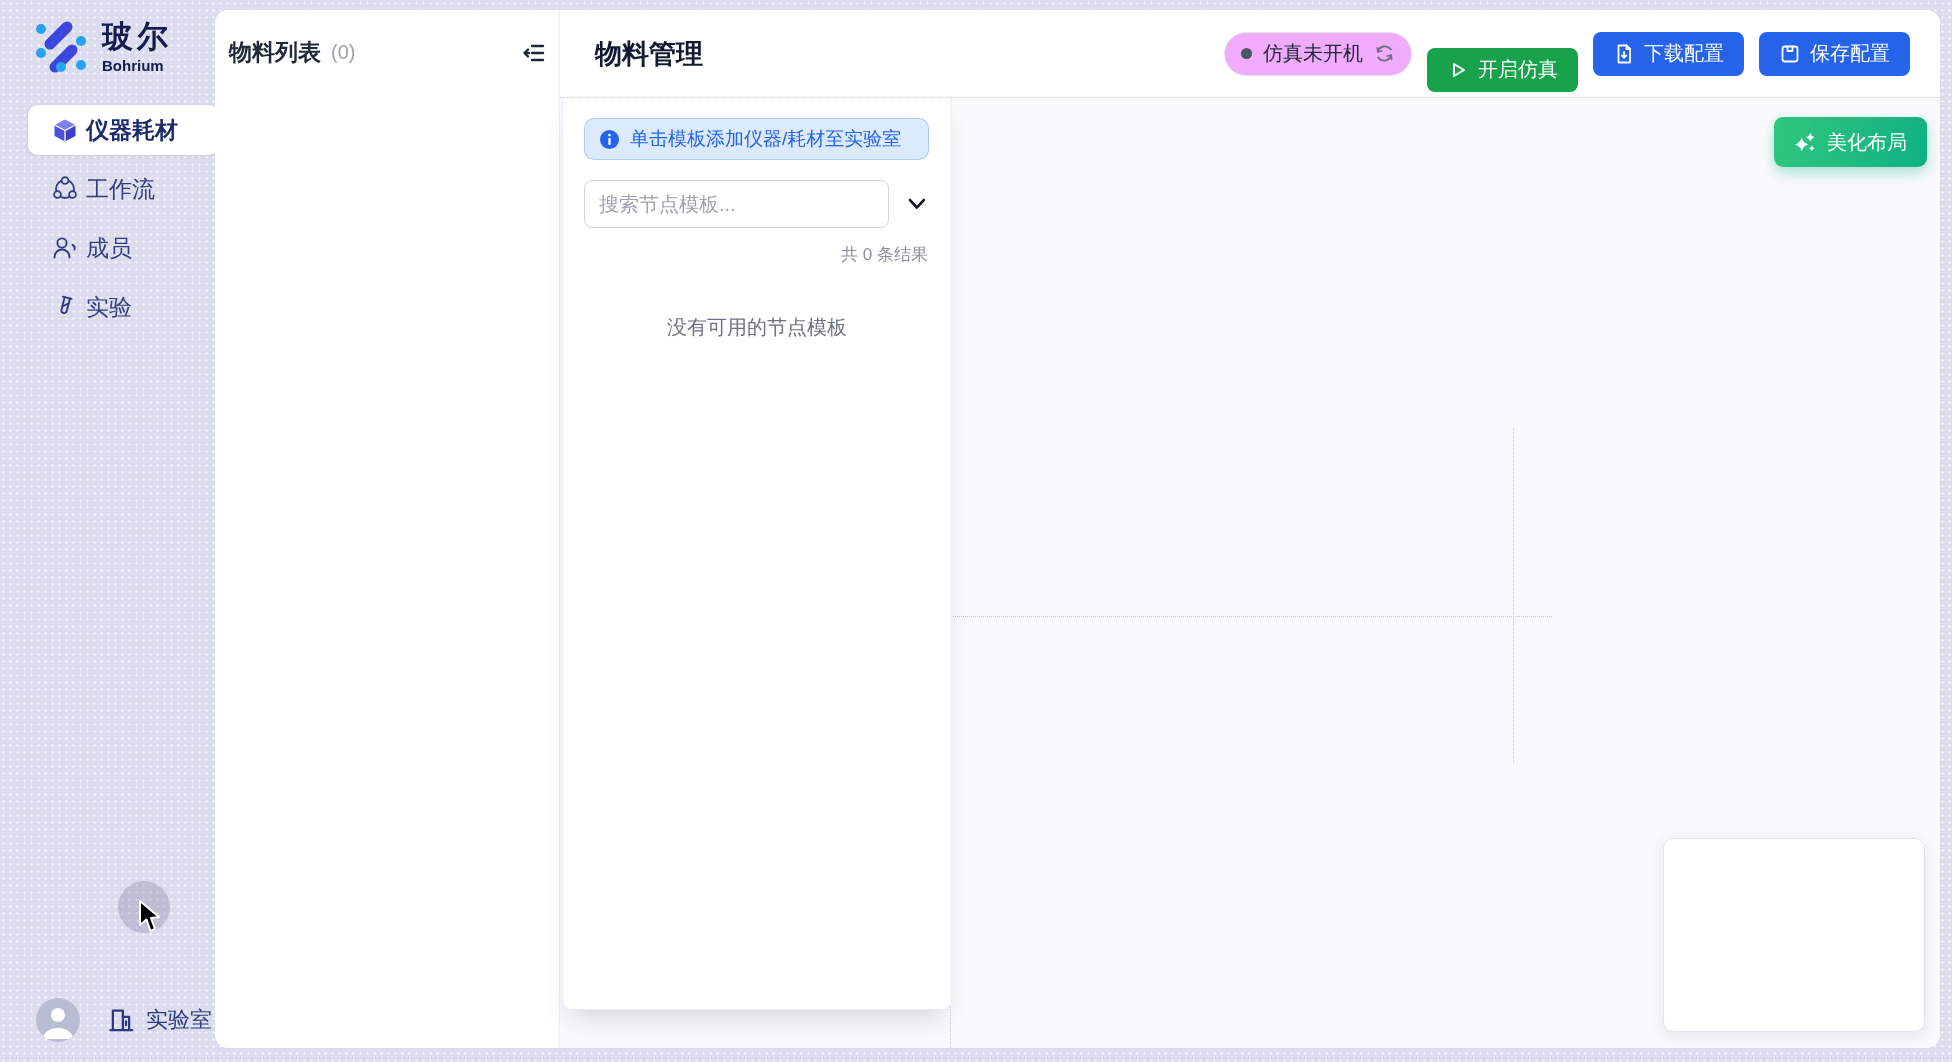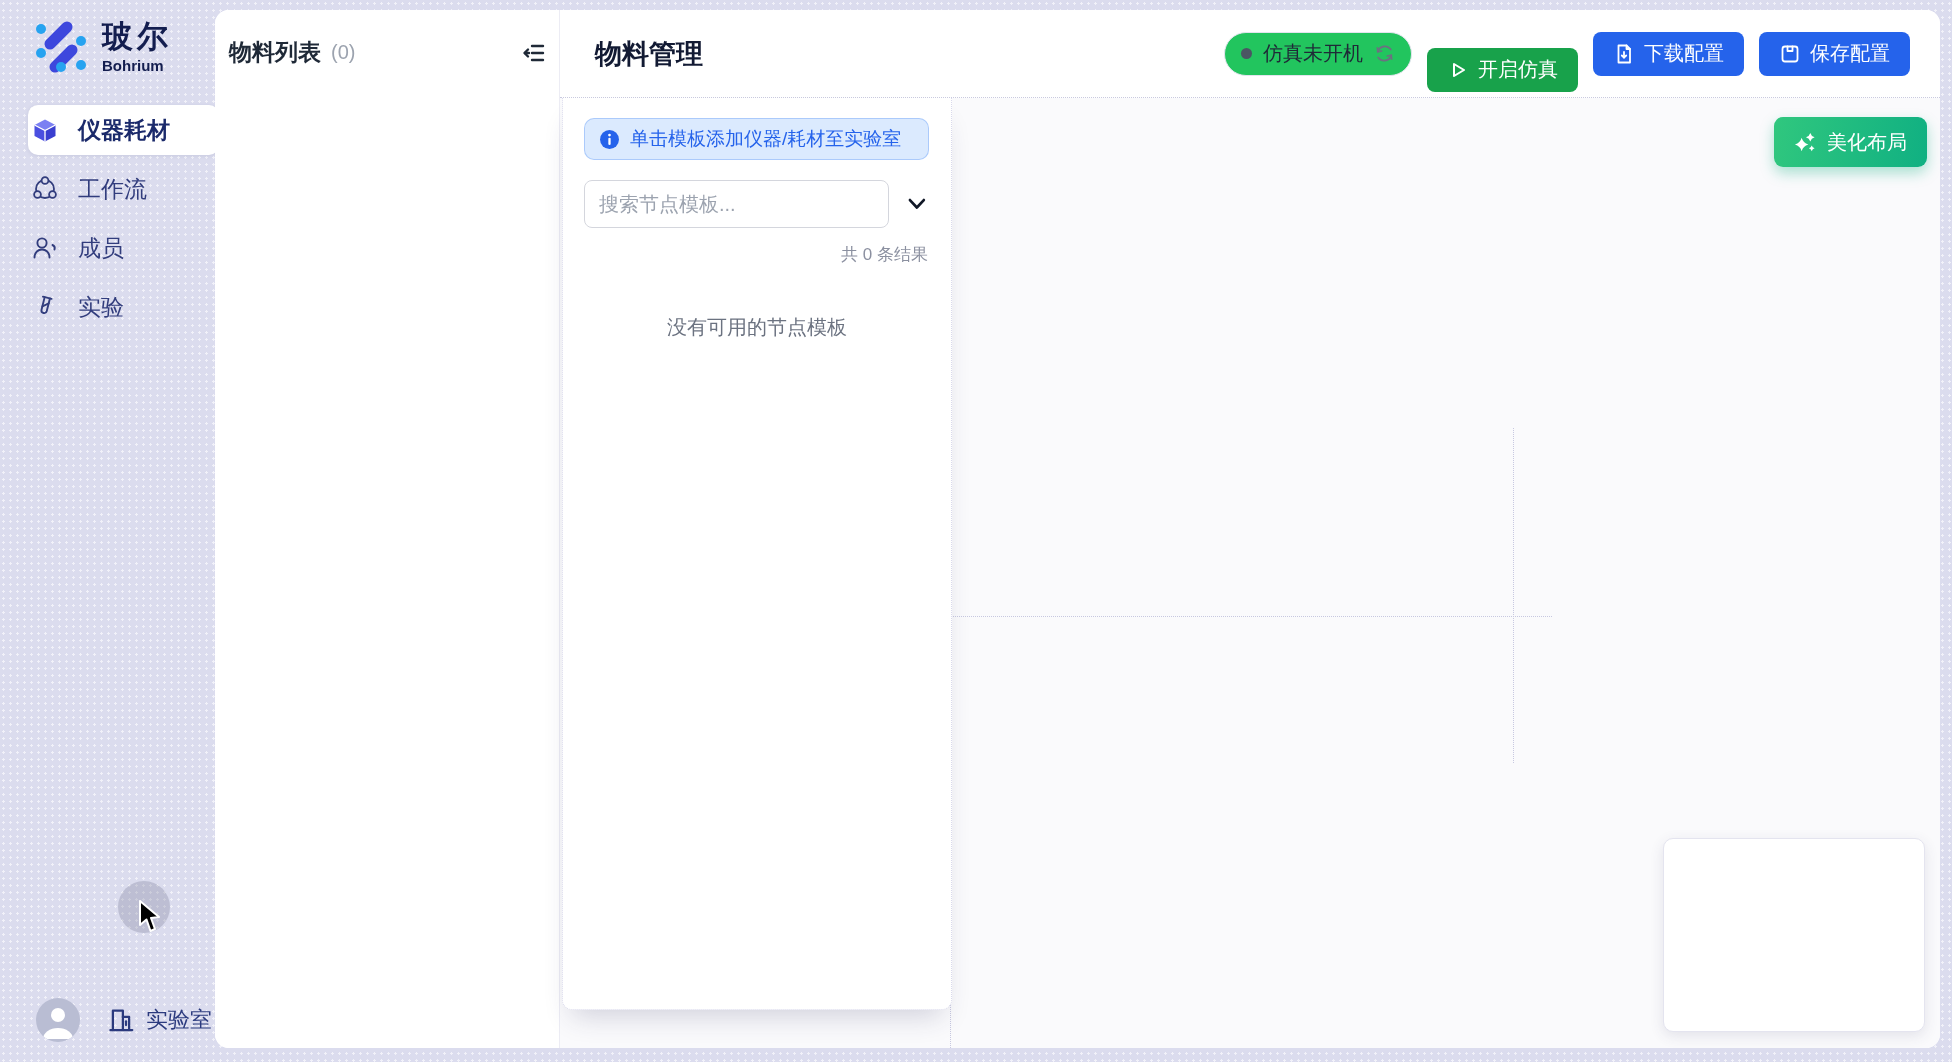--- a/index.html
+++ b/index.html
@@ -14,21 +14,21 @@
   }
 
   
   .sidebar { position:absolute; left:16px; top:0; width:215px; height:100%; }
   .logo-row { position:absolute; left:18px; top:20px; display:flex; align-items:flex-start; gap:14px; }
   .brand-text { display:flex; flex-direction:column; }
   .brand-zh { font-size:31px; font-weight:700; color:#131d4f; letter-spacing:4px; line-height:1.1; }
   .brand-en { font-size:15px; font-weight:700; color:#131d4f; margin-top:3px; }
 
   .nav { position:absolute; left:12px; right:12px; top:105px; display:flex; flex-direction:column; gap:9px; }
-  .nav-item { height:50px; display:flex; align-items:center; gap:20px; padding-left:4px;
+  .nav-item { height:50px; display:flex; align-items:center; gap:8px; padding-left:24px;
               border-radius:10px; font-size:23px; color:#323d7d; cursor:pointer; }
   .nav-item.active { background:#ffffff; color:#1b2a6b; font-weight:700;
                      box-shadow:0 1px 4px rgba(30,40,90,.10); }
   .nav-icon { width:26px; height:26px; flex:0 0 auto; display:block; }
 
   .sidebar-footer { position:absolute; left:20px; bottom:20px; display:flex; align-items:center; }
   .avatar { width:44px; height:44px; border-radius:50%; background:#b9bdd3; overflow:hidden; }
   .lab-entry { display:flex; align-items:center; gap:10px; margin-left:26px; cursor:pointer; }
   .lab-label { font-size:22px; color:#2b3a7e; }
 
@@ -49,21 +49,21 @@
   .materials-count { font-size:20px; color:#9ca3af; margin-left:10px; flex:1; }
   .collapse-btn { width:26px; height:26px; cursor:pointer; display:block; }
 
   
   .main-header { position:absolute; left:345px; top:0; right:0; height:88px;
                  display:flex; align-items:center; justify-content:space-between;
                  padding:0 30px 0 35px; border-bottom:1px dotted #c9cadf; background:#fff; }
   .page-title { font-size:27px; font-weight:700; color:#121a33; }
   .header-actions { display:flex; align-items:center; gap:15px; }
   .status-pill { height:44px; display:flex; align-items:center; gap:11px; padding:0 16px;
-                 background:#22c55e; border:1px solid #e3e4ee; border-radius:22px; }
+                 background:#f0abfc; border:1px solid #e3e4ee; border-radius:22px; }
   .status-dot { width:11px; height:11px; border-radius:50%; background:#4b5563; }
   .status-label { font-size:20px; color:#1f2937; }
   .btn { height:44px; display:flex; align-items:center; gap:9px; padding:0 20px;
          border:none; border-radius:8px; color:#fff; font-size:20px; cursor:pointer;
          font-family:inherit; }
   .btn-green { background:#18a24b;margin-top:32px; }
   .btn-blue  { background:#2563eb; }
 
   
   .canvas { position:absolute; left:345px; top:88px; right:0; bottom:0; background:#fafafc; }

